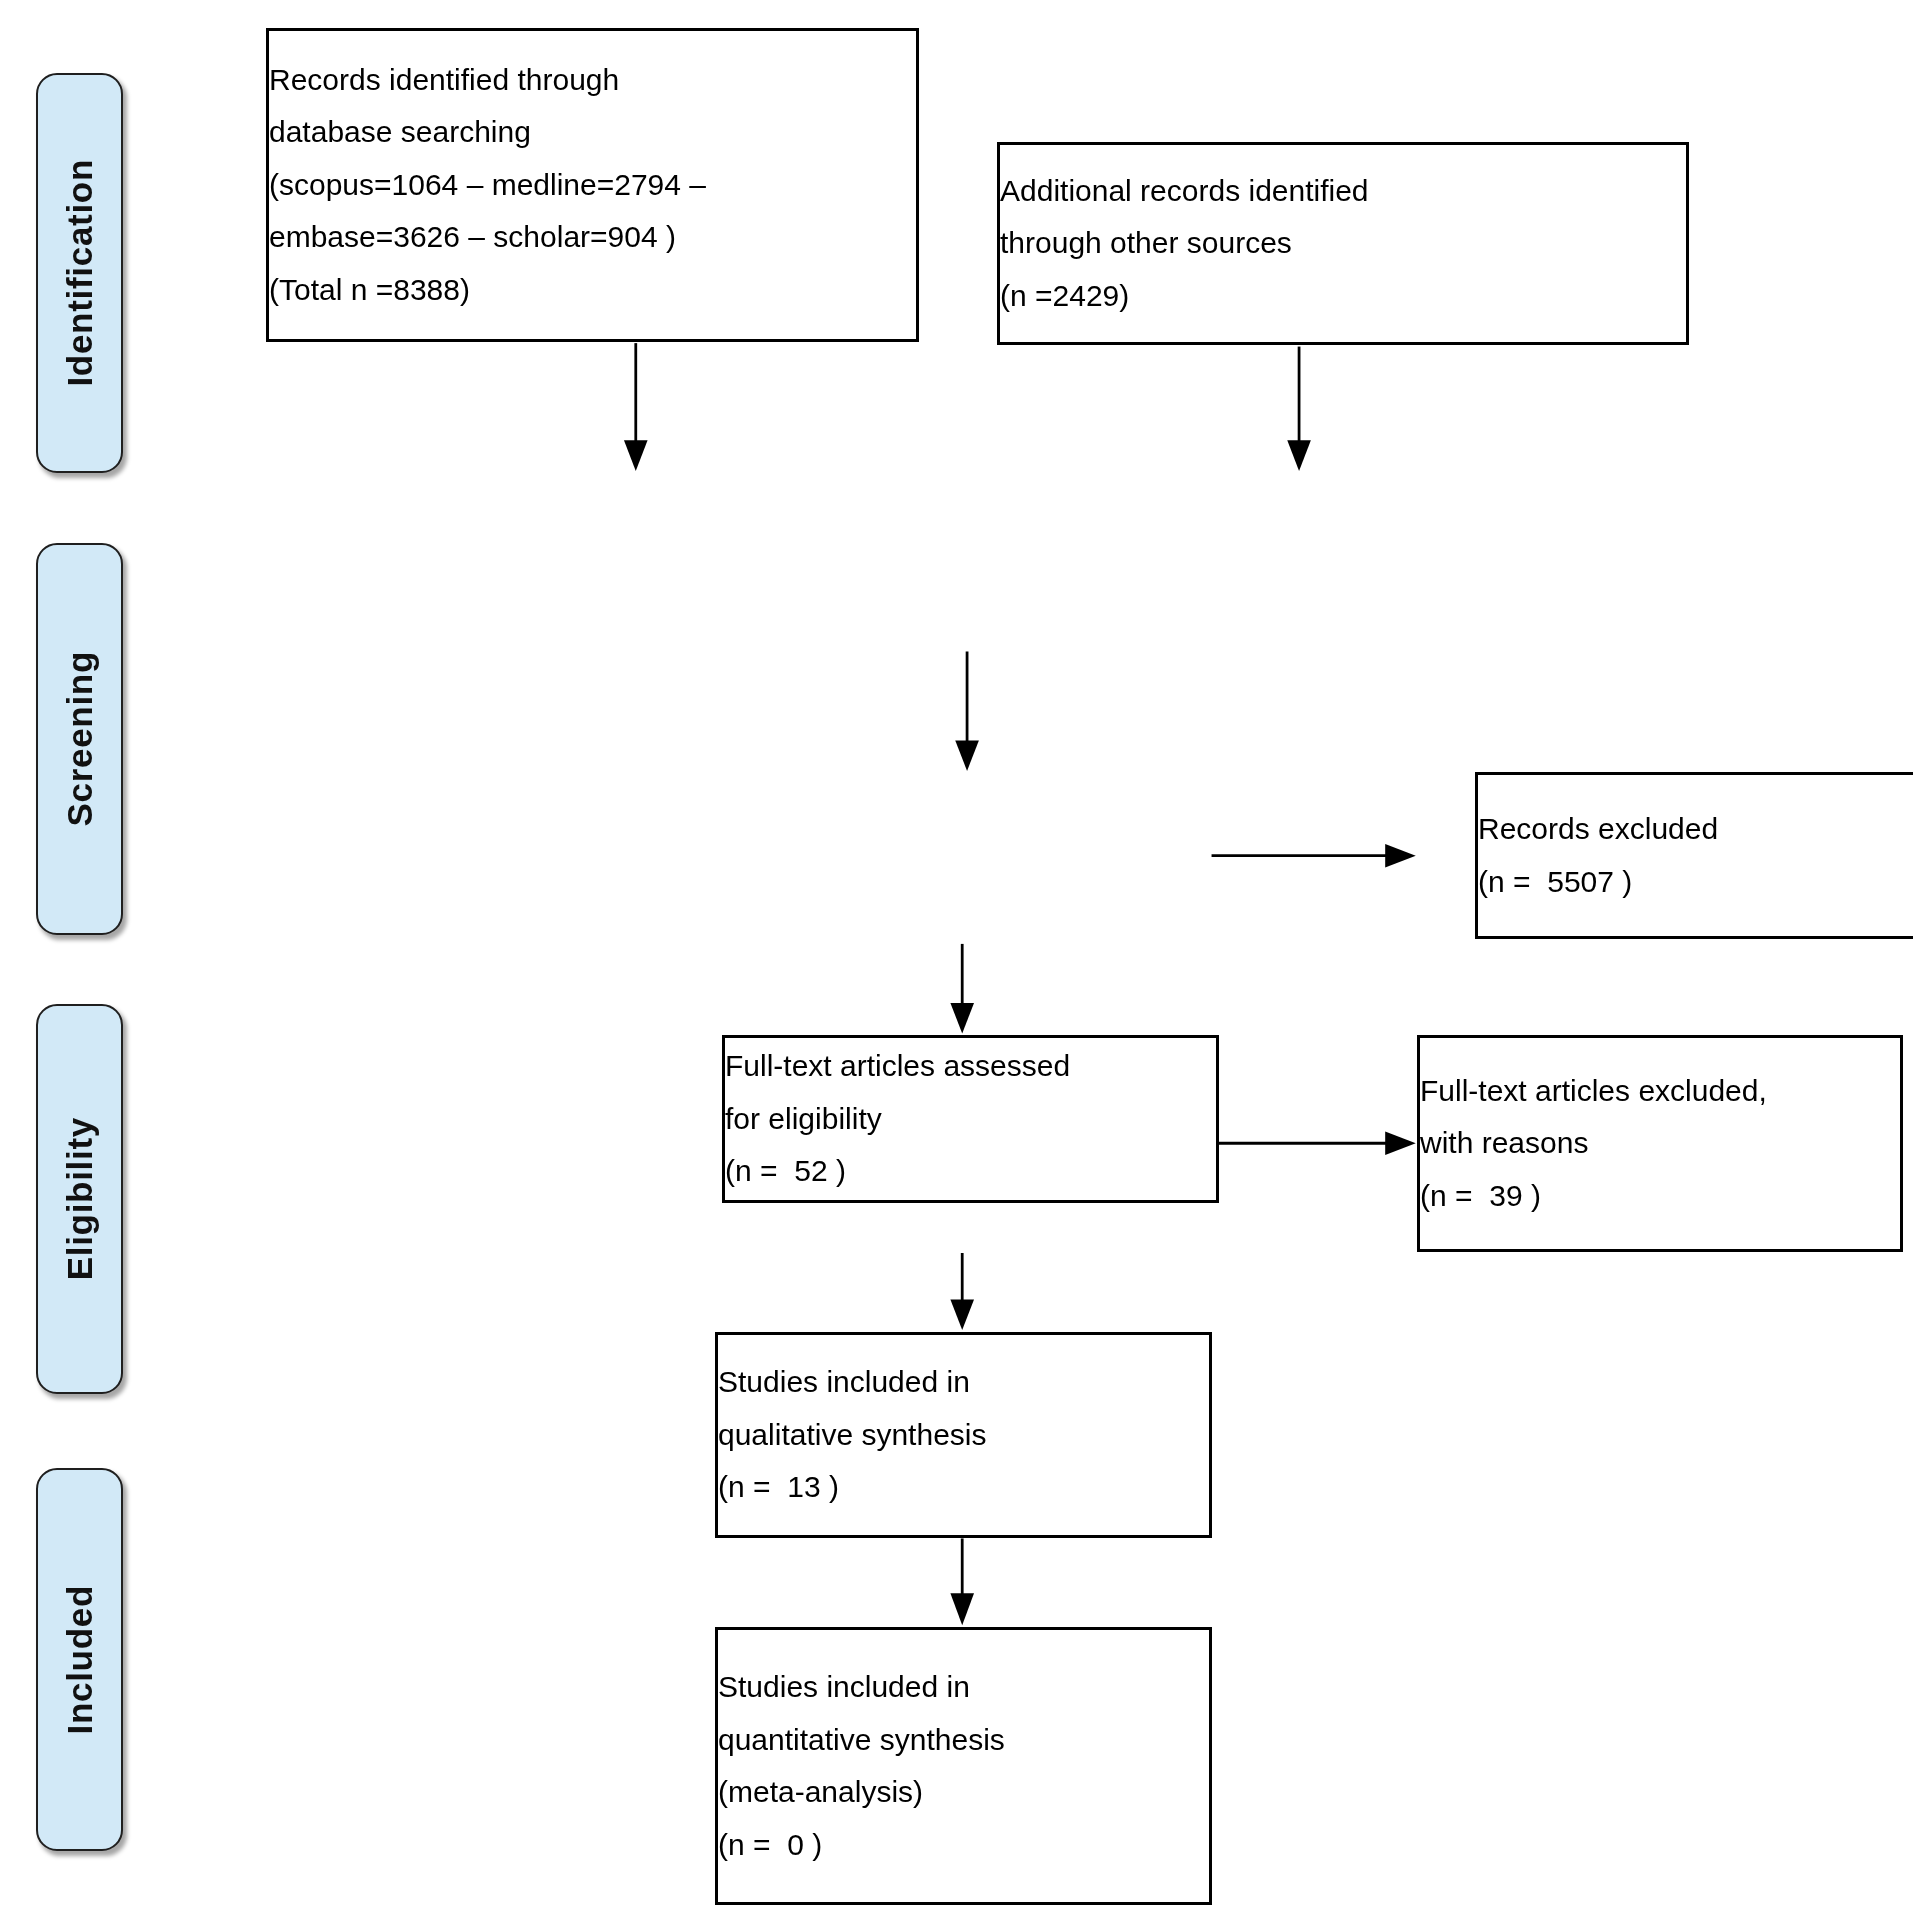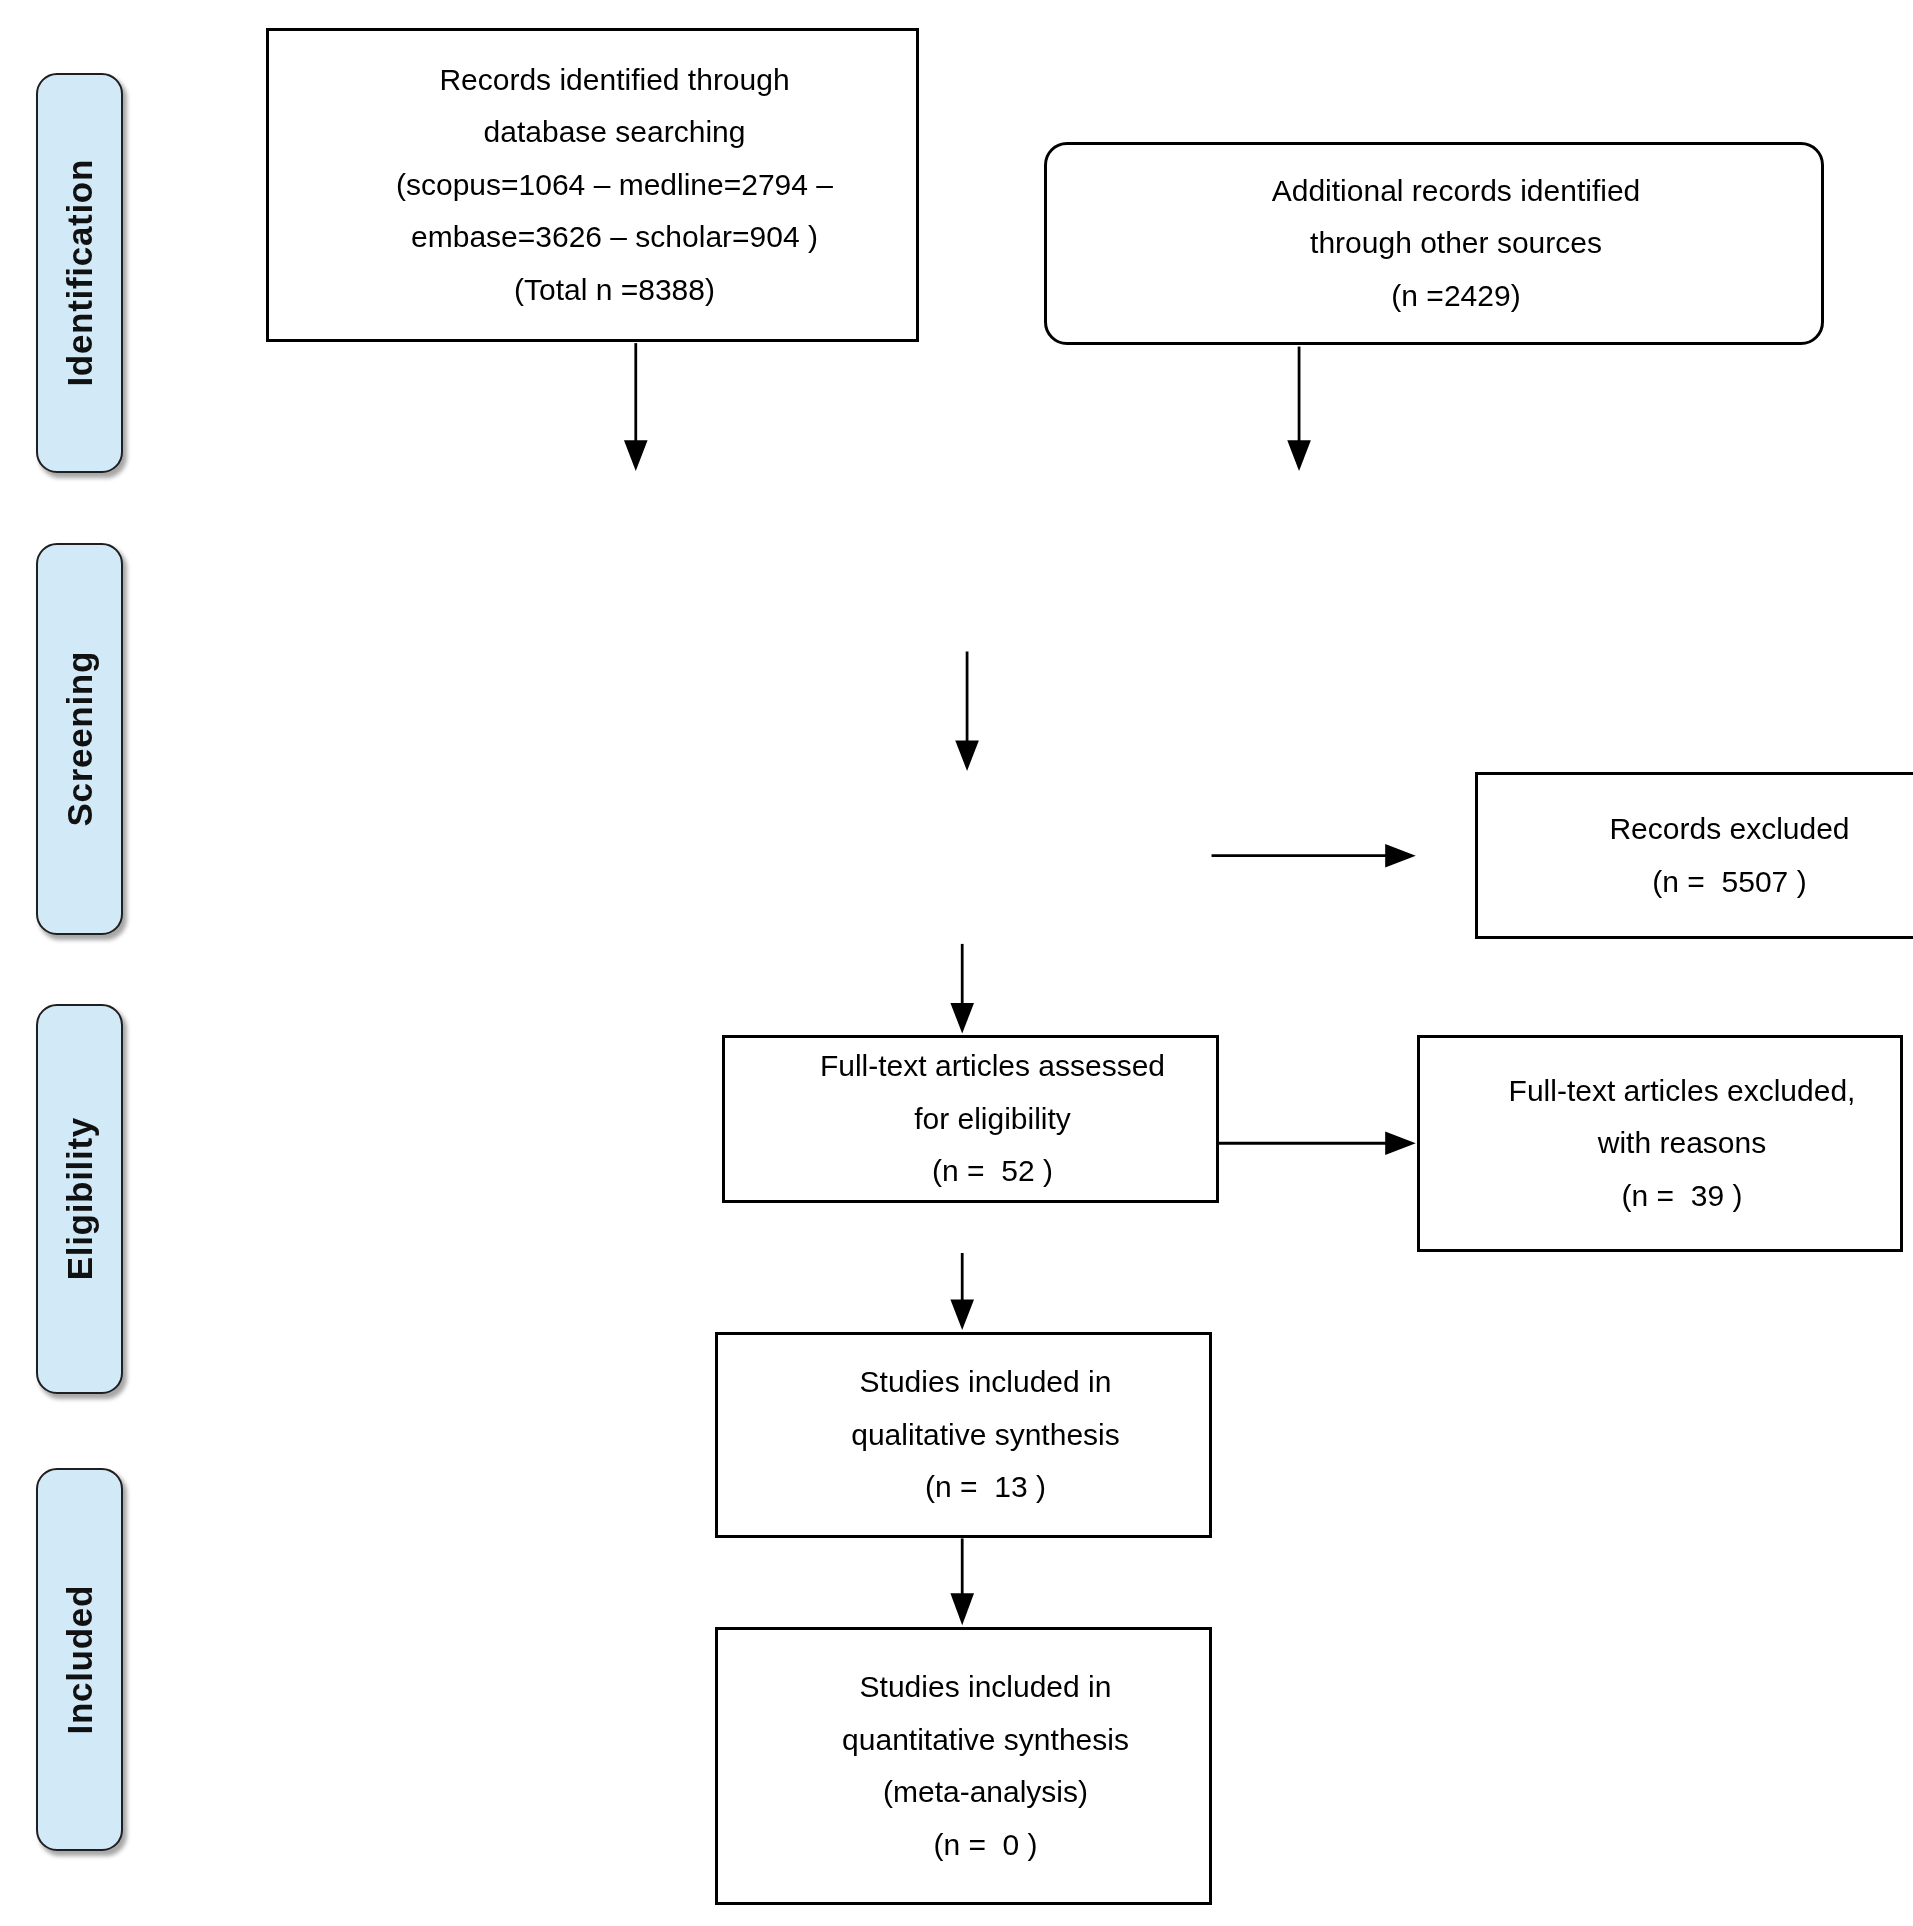--- a/index.html
+++ b/index.html
@@ -40,26 +40,25 @@
     background: #ffffff;
     border: 3.5px solid #000000;
     box-sizing: border-box;
     display: flex;
     align-items: center;
     justify-content: center;
     z-index: 2;
   }
   .fbox-text {
     width: 100%;
-    text-align: center;
+    text-align: left;
     font-size: 30px;
     line-height: 1.75;
     white-space: pre-wrap;
     color: #000000;
-    padding-left: 44px;
   }
   #arrow-layer {
     position: absolute;
     left: 0; top: 0;
     width: 1914px;
     height: 1926px;
     z-index: 1;
     pointer-events: none;
   }
   #arrow-layer line { stroke: #000000; stroke-width: 4; }
@@ -84,21 +83,21 @@
   </div>
 
   <div class="fbox" style="left:266px; top:28px; width:653px; height:314px;">
     <div class="fbox-text">Records identified through
 database searching
 (scopus=1064 – medline=2794 –
 embase=3626 – scholar=904 )
 (Total n =8388)</div>
   </div>
 
-  <div class="fbox" style="left:1044px; top:142px; width:780px; height:203px;border-radius:23px;">
+  <div class="fbox" style="left:997px; top:142px; width:692px; height:203px;">
     <div class="fbox-text">Additional records identified
 through other sources
 (n =2429)</div>
   </div>
 
 
 
   <div class="fbox" style="left:1464px; top:772px; width:465px; height:167px;margin-left:11px;">
     <div class="fbox-text">Records excluded
 (n =  5507 )</div>

